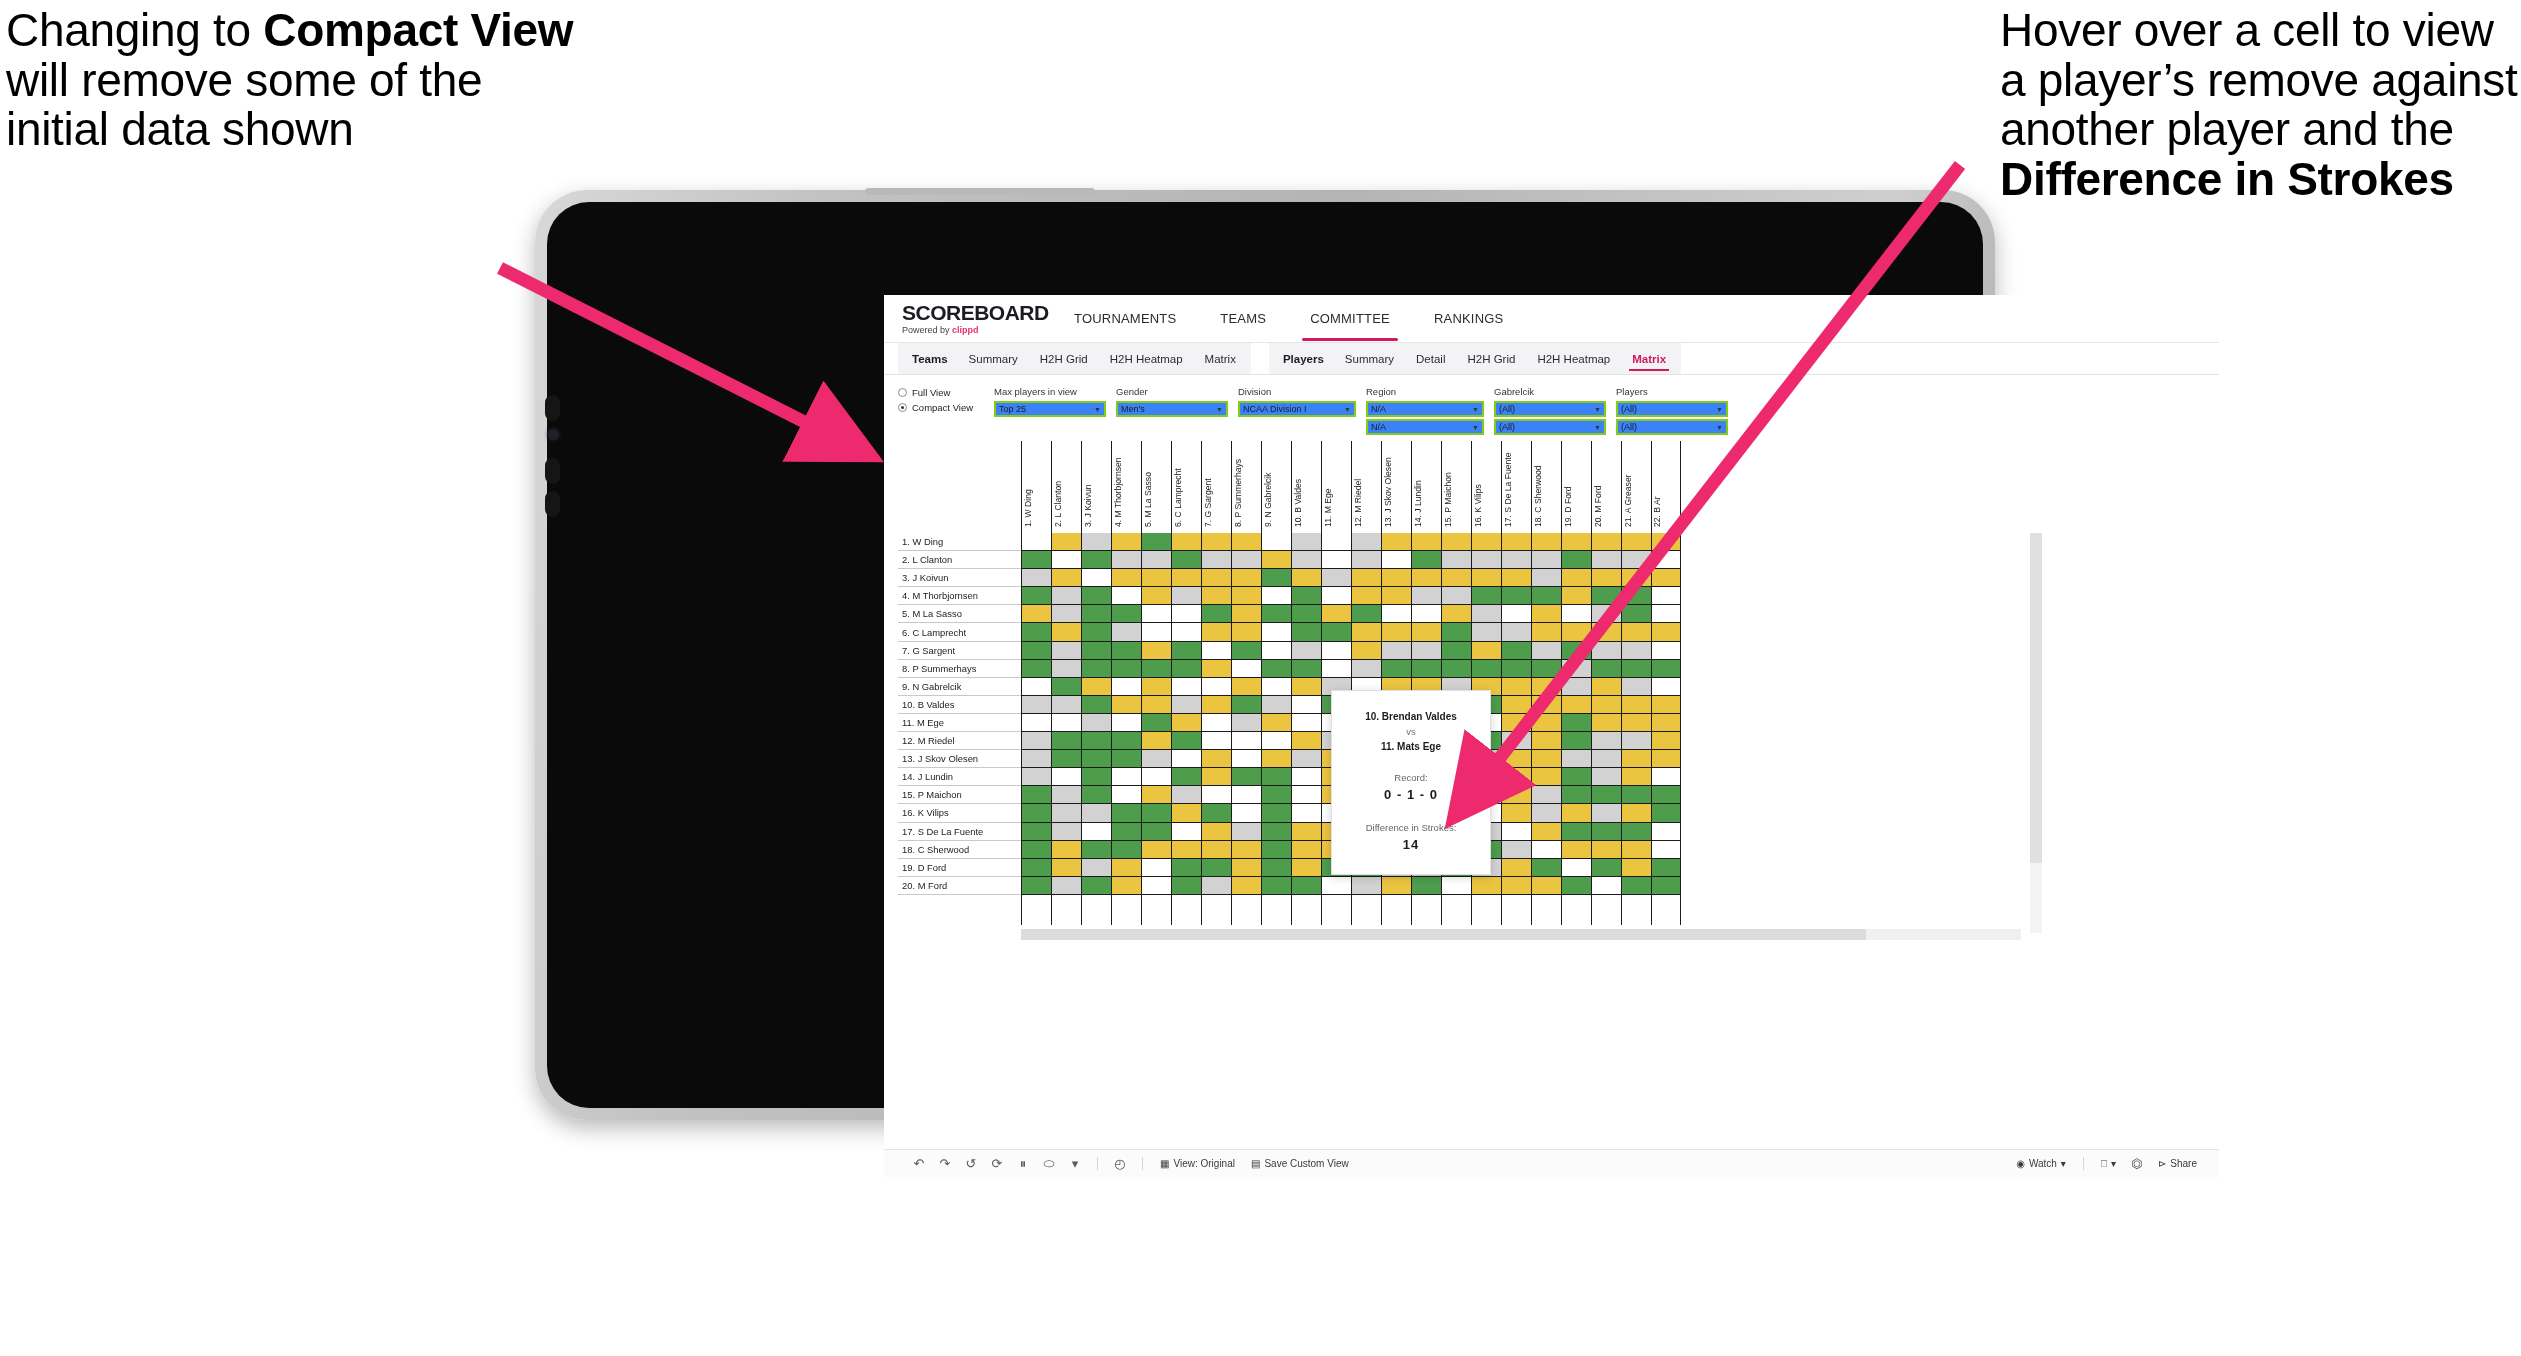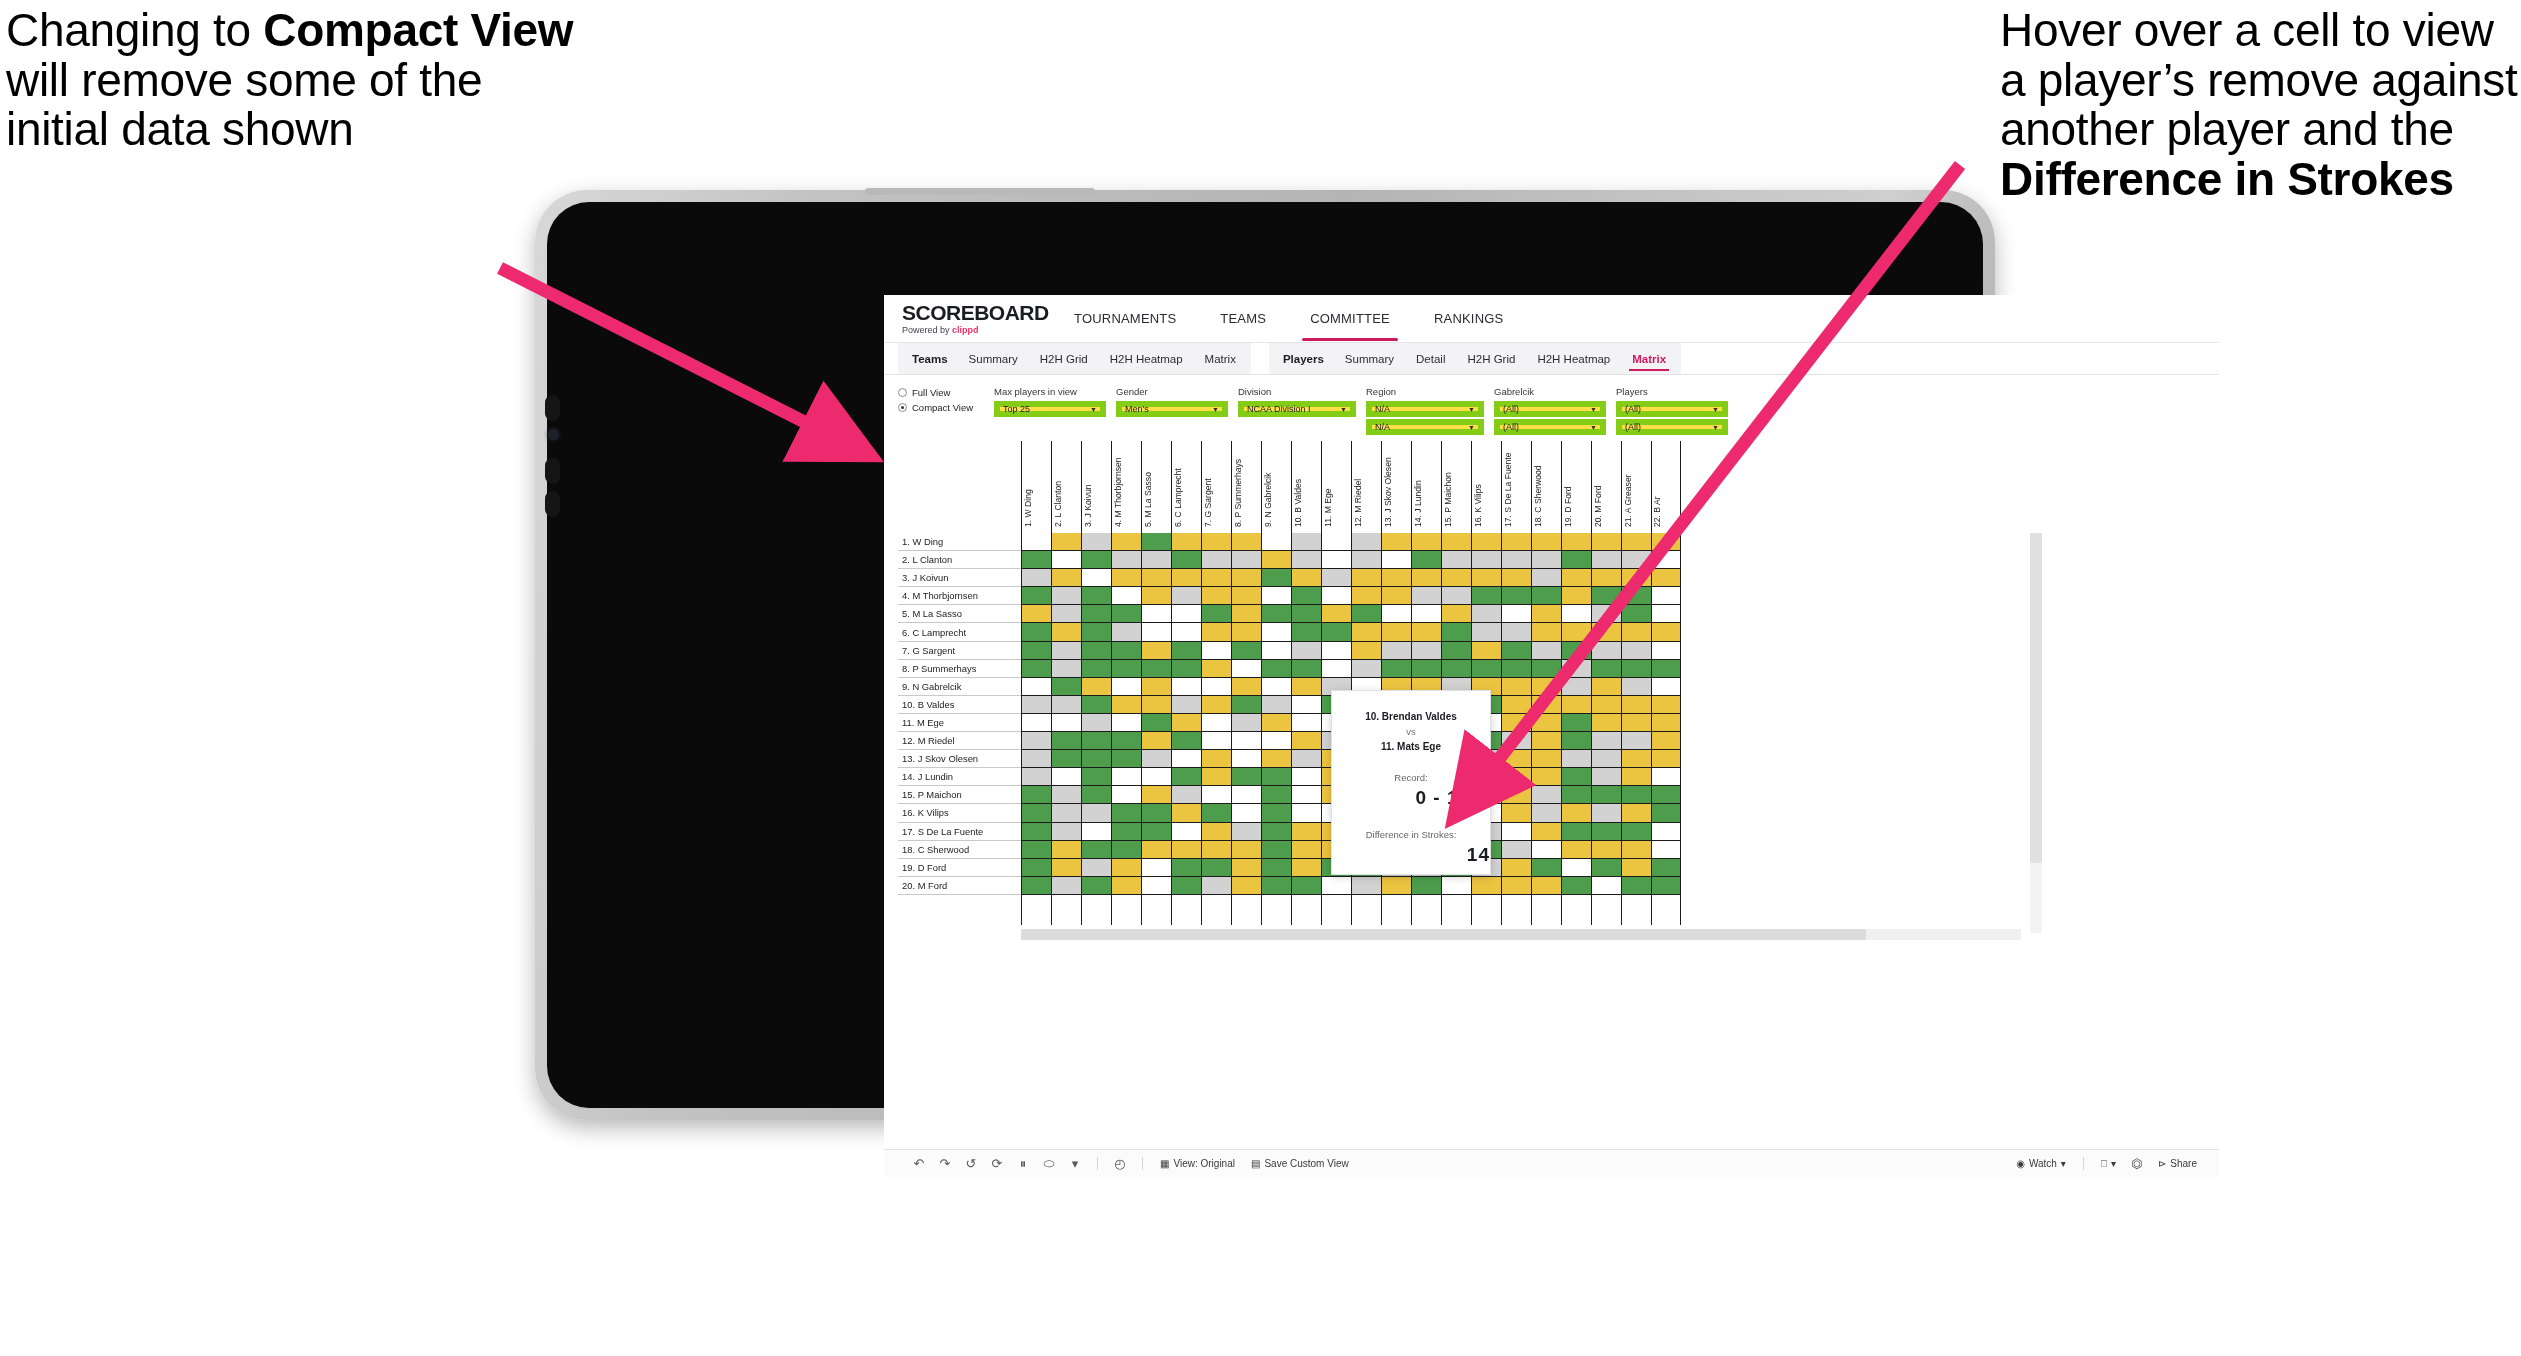--- a/index.html
+++ b/index.html
@@ -73,21 +73,21 @@
               line-height:32px; }
   .tab-item.active { color:#d01a5e; font-weight:600; }
   .tab-item.active::after { content:""; position:absolute; left:8px; right:8px; bottom:4px;
               height:2px; background:#d01a5e; }
   .gap { width:18px; }
 
   
   #filters { display:flex; padding:11px 0 6px 14px; gap:0; background:#fff; }
   .fcol { margin-right:10px; }
   .flabel { font-size:9.5px; color:#33333a; margin-bottom:3px; height:12px;}
-  .fselect { height:16px; border:6px solid #84cc16; background:#fde047; font-size:9px;
+  .fselect { height:16px; border:2px solid #84cc16; background:#3b82f6; font-size:9px;
              color:#1b1b22; display:flex; align-items:center; padding:0 3px;
              justify-content:space-between; cursor:pointer;}
   .fselect + .fselect { margin-top:2px; }
   .caret { font-size:7px; color:#333; margin-left:6px; }
   .radios { width:96px; padding-top:1px;}
   .radio-row { display:flex; align-items:center; gap:5px; margin-bottom:4px; cursor:pointer;}
   .radio { width:9px; height:9px; border:1px solid #8d8d8d; border-radius:50%; background:#fff;
            position:relative; flex:none;}
   .radio.on::after { content:""; position:absolute; left:2px; top:2px; width:3px; height:3px;
            border-radius:50%; background:#333; }
@@ -131,21 +131,21 @@
 
   
   #tooltip {
     position:absolute; left:447px; top:395px; width:160px; height:185px;
     background:#fff; border:1px solid #e0e0e0; box-shadow:0 2px 9px rgba(0,0,0,.18);
     text-align:center; padding-top:20px; z-index:20;
   }
   .tt-name { font-size:10px; font-weight:600; color:#1b1b22; }
   .tt-vs { font-size:9.5px; color:#777; margin:4px 0 4px; }
   .tt-label { font-size:9.5px; color:#666; margin-top:20px; }
-  .tt-value { font-size:19px; font-weight:600; color:#1b1b22; margin-top:4px; letter-spacing:1px;text-align:right;}
+  .tt-value { font-size:13px; font-weight:600; color:#1b1b22; margin-top:4px; letter-spacing:1px;}
 
   
   #toolbar { position:absolute; left:0; bottom:0; width:100%; height:28px;
              border-top:1px solid #e2e2e2; background:#fbfbfb;
              display:flex; align-items:center; padding-left:22px; gap:0; }
   .tbi { width:26px; height:20px; display:flex; align-items:center; justify-content:center;
          color:#5b5b5b; font-size:13px; cursor:pointer;}
   .tsep { width:1px; height:13px; background:#d5d5d5; margin:0 9px; }
   .tbtxt { font-size:10px; color:#3a3a3a; display:flex; align-items:center; gap:4px;
            padding:0 8px; cursor:pointer; white-space:nowrap;}

